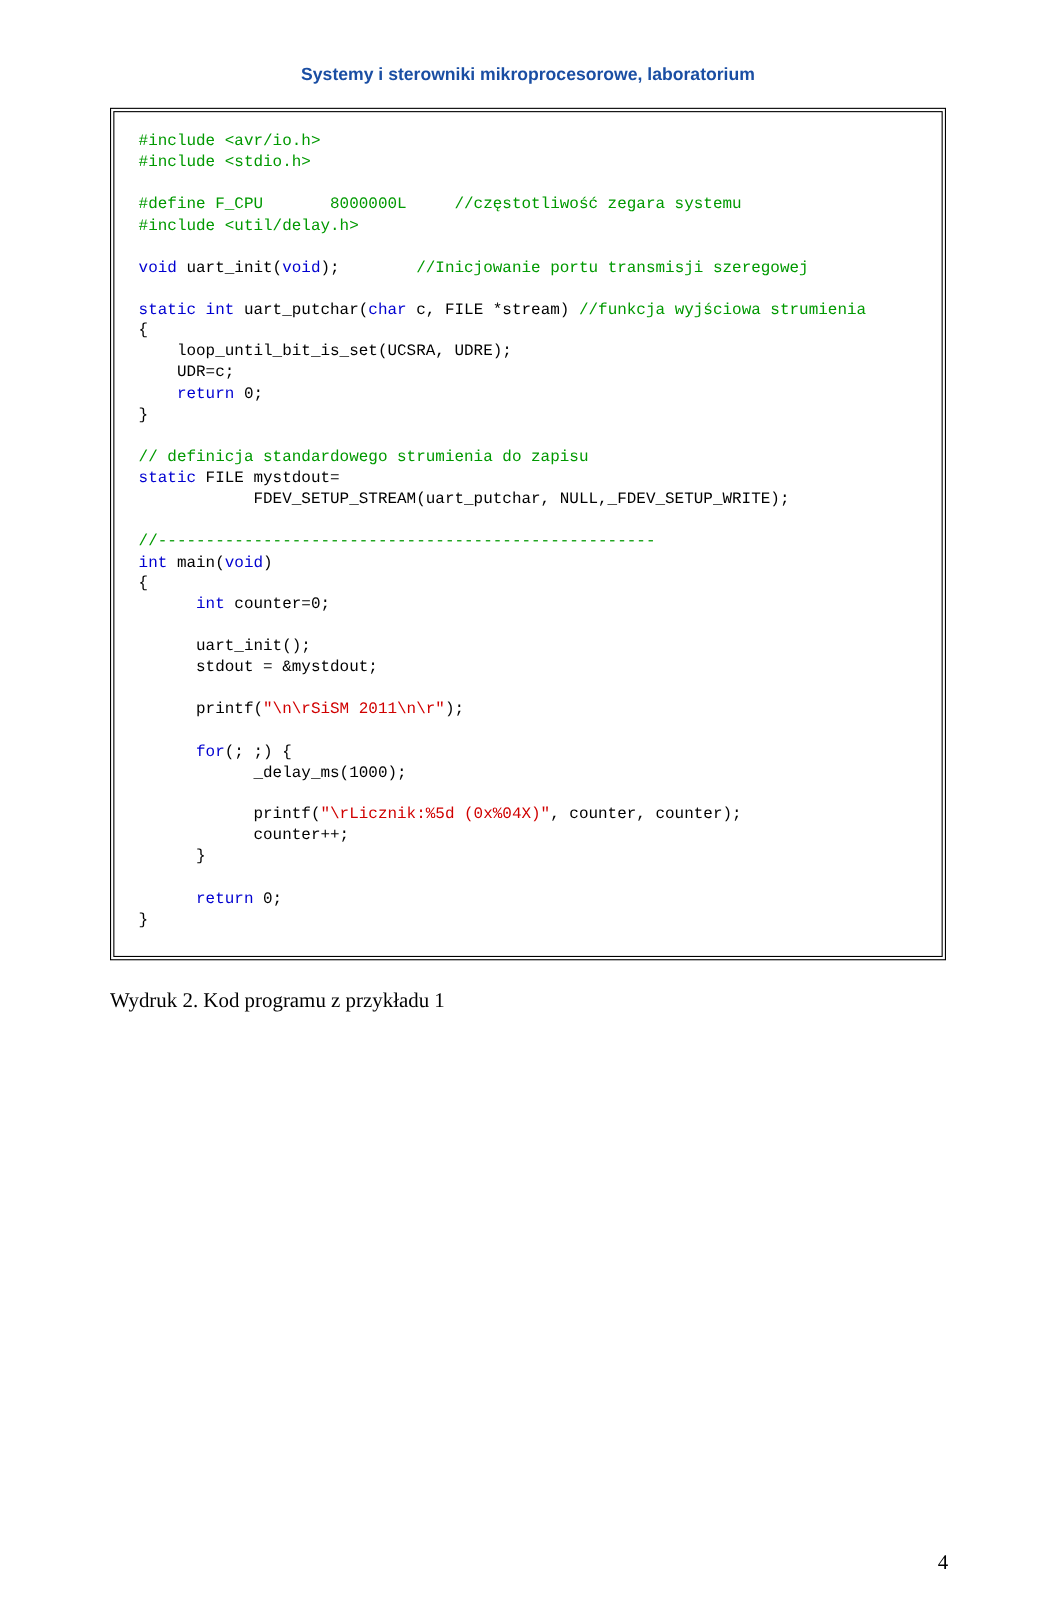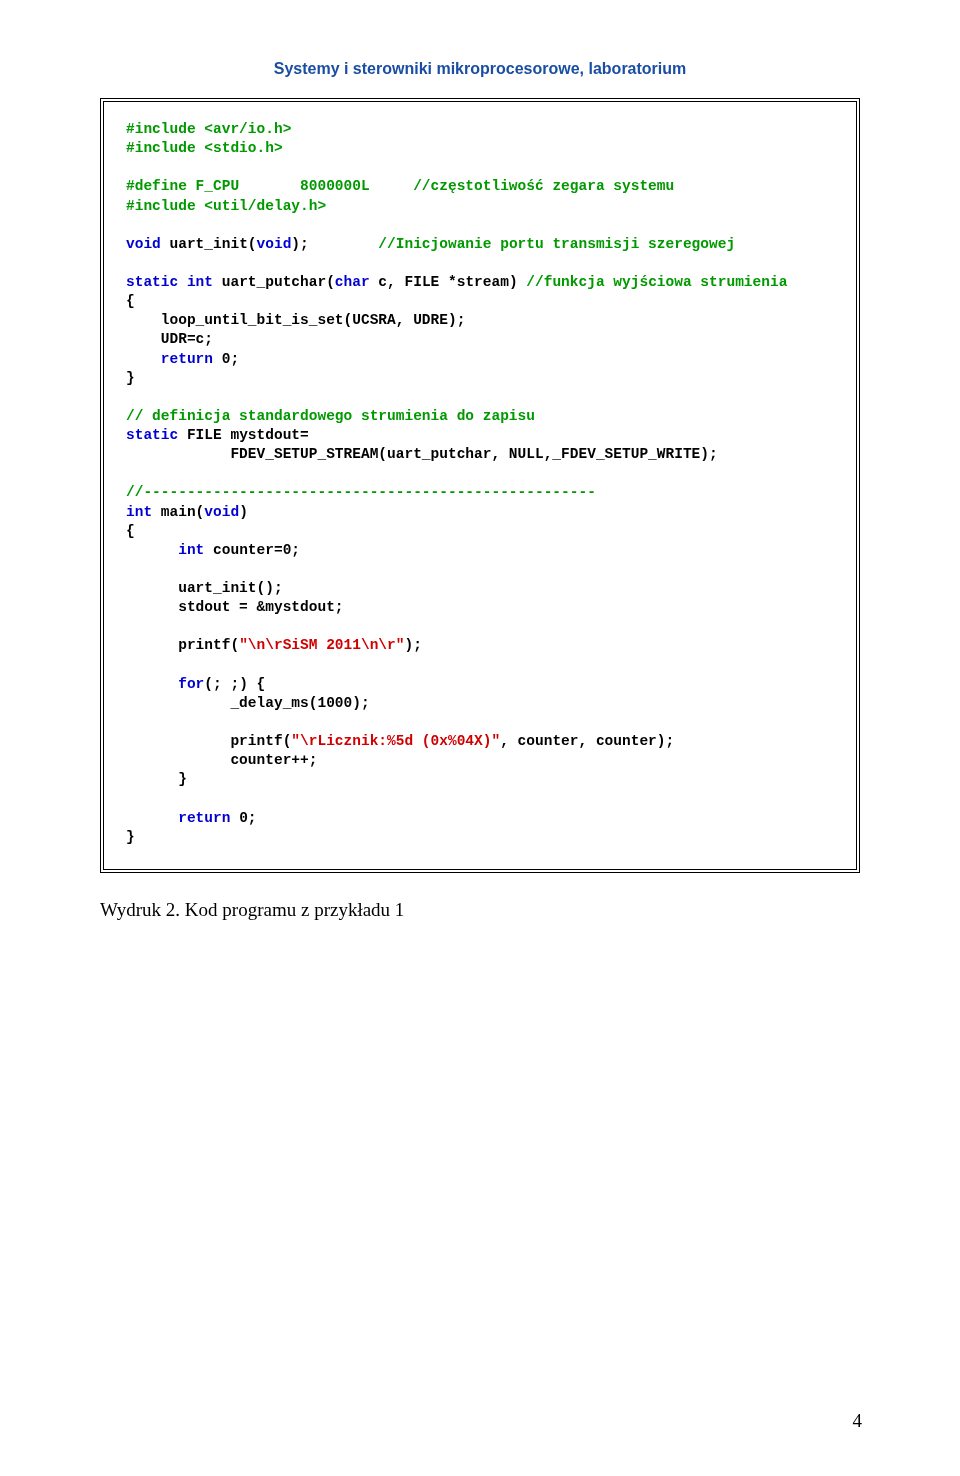--- a/index.html
+++ b/index.html
@@ -26,21 +26,20 @@
     margin-bottom: 20px;
   }
   .code-frame {
     border: 4px double #000000;
     padding: 18px 22px 22px 22px;
     font-family: "Courier New", Courier, monospace;
     font-size: 14.5px;
     line-height: 1.32;
     white-space: pre;
     color: #000000;
-    font-weight: bold;
   }
   .code-frame .green { color: #009900; }
   .code-frame .blue  { color: #0000d0; }
   .code-frame .red   { color: #d00000; }
   .caption {
     font-size: 19px;
     margin-top: 26px;
   }
   .page-number {
     position: absolute;

